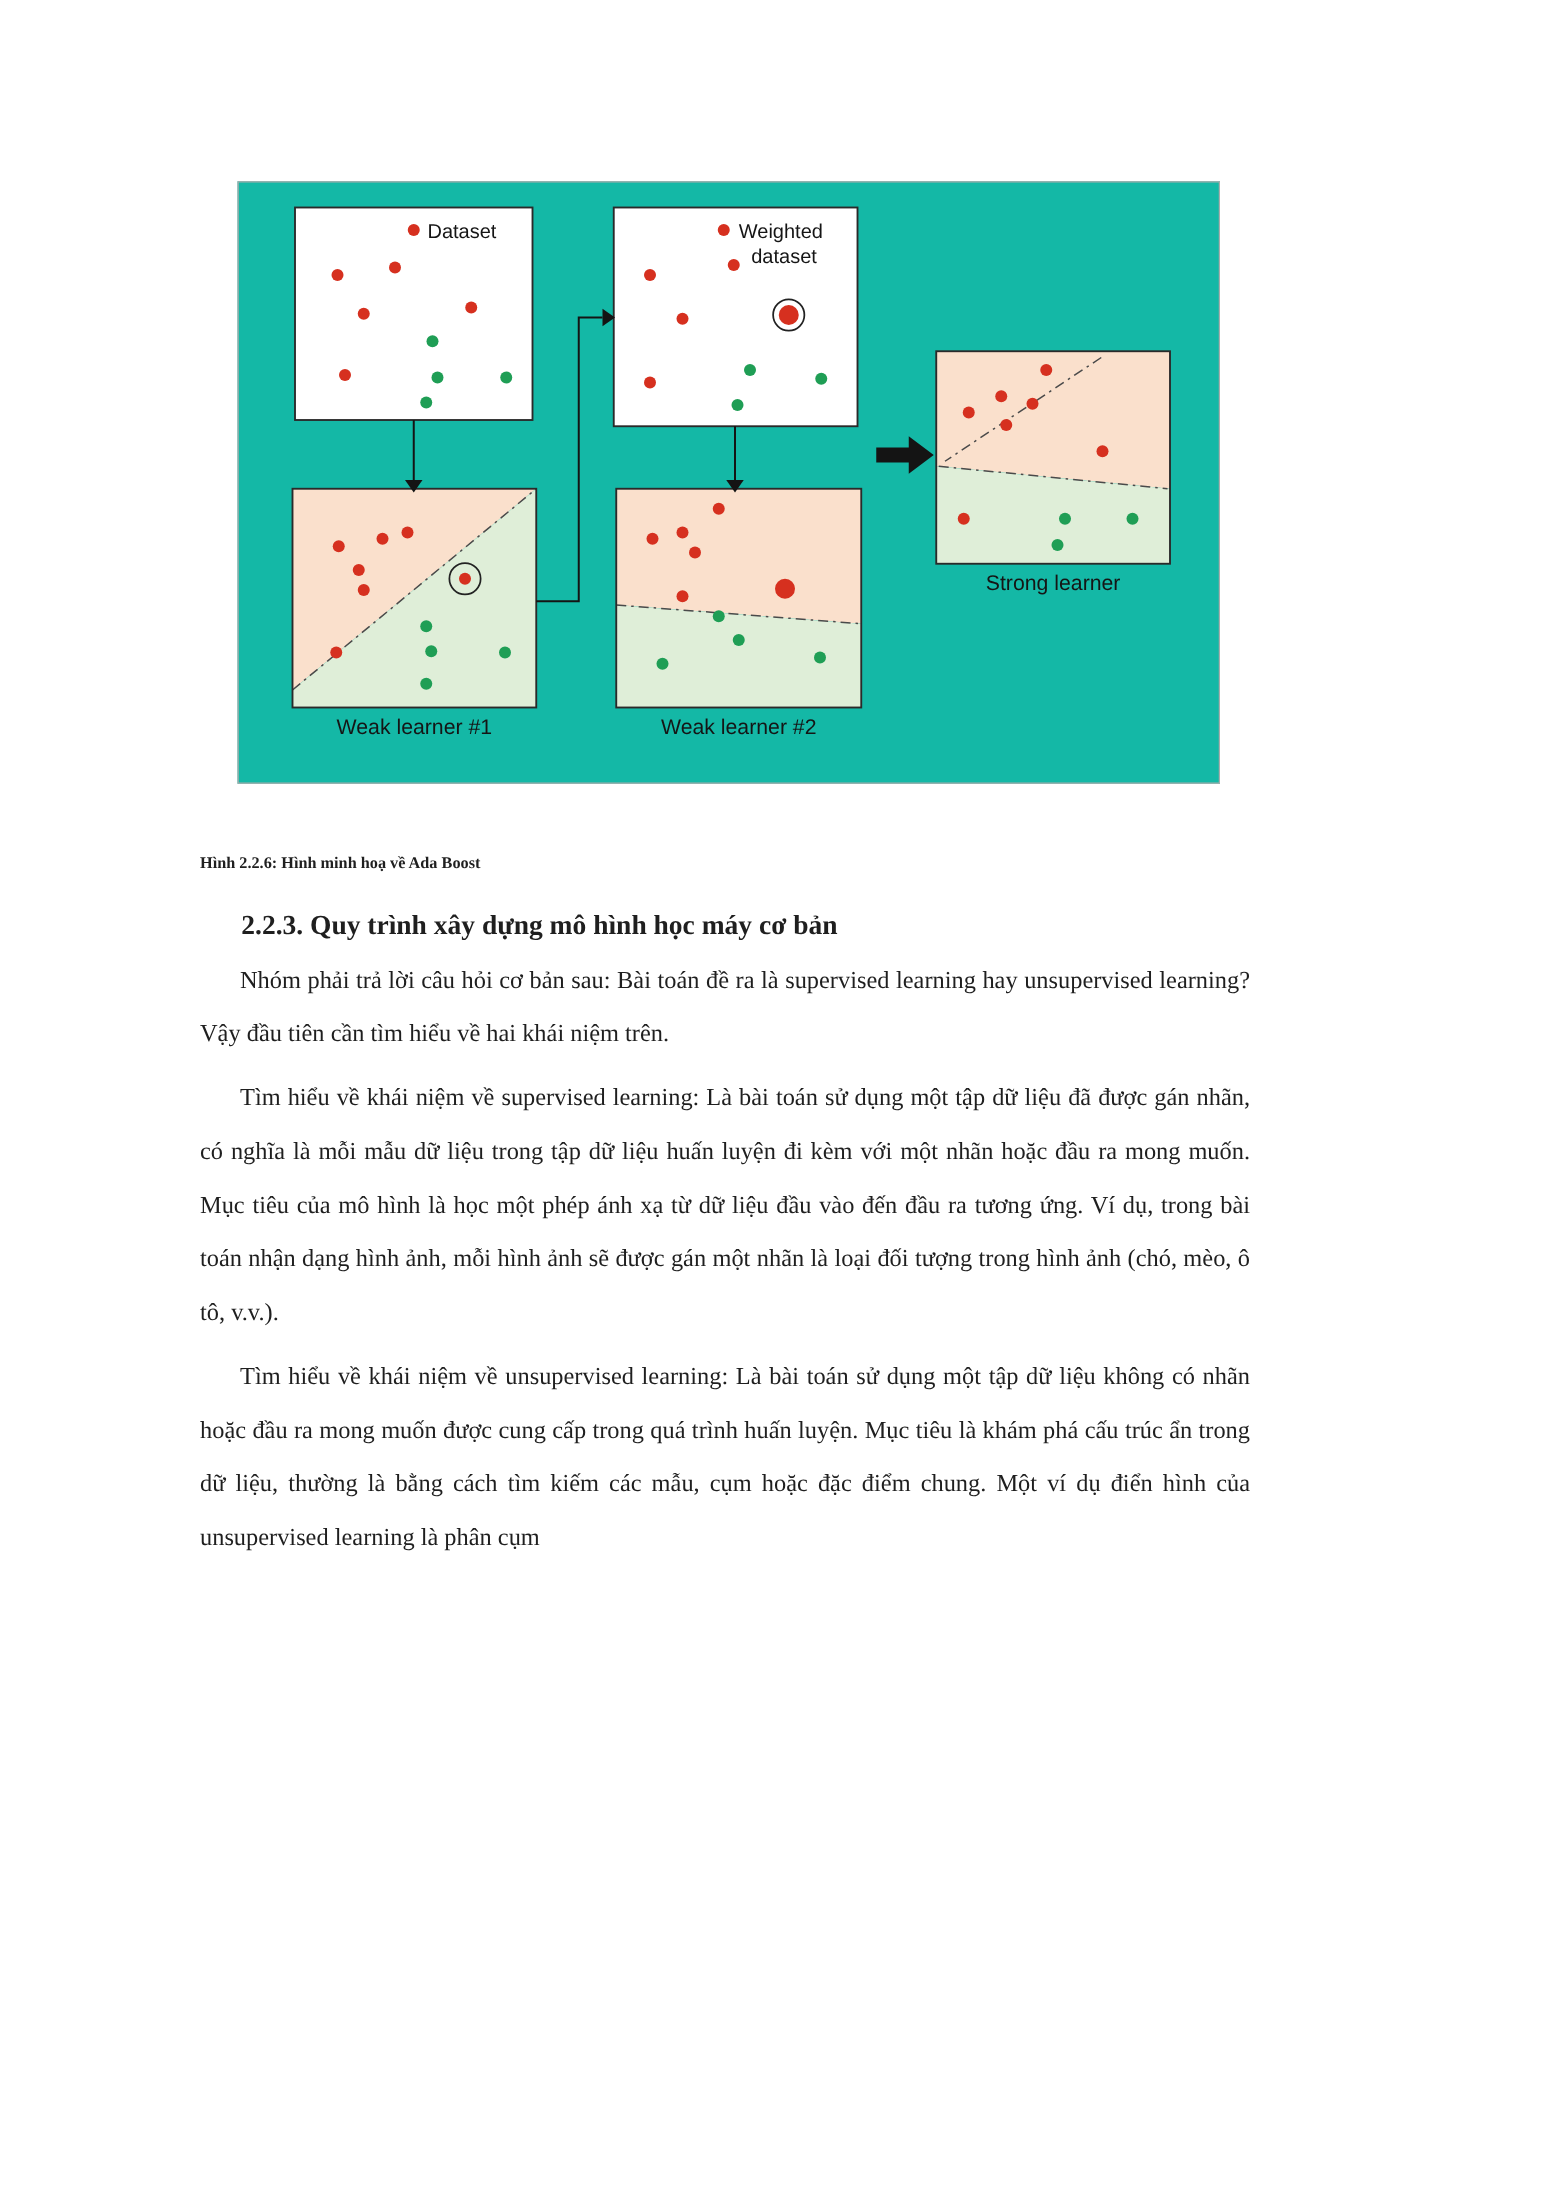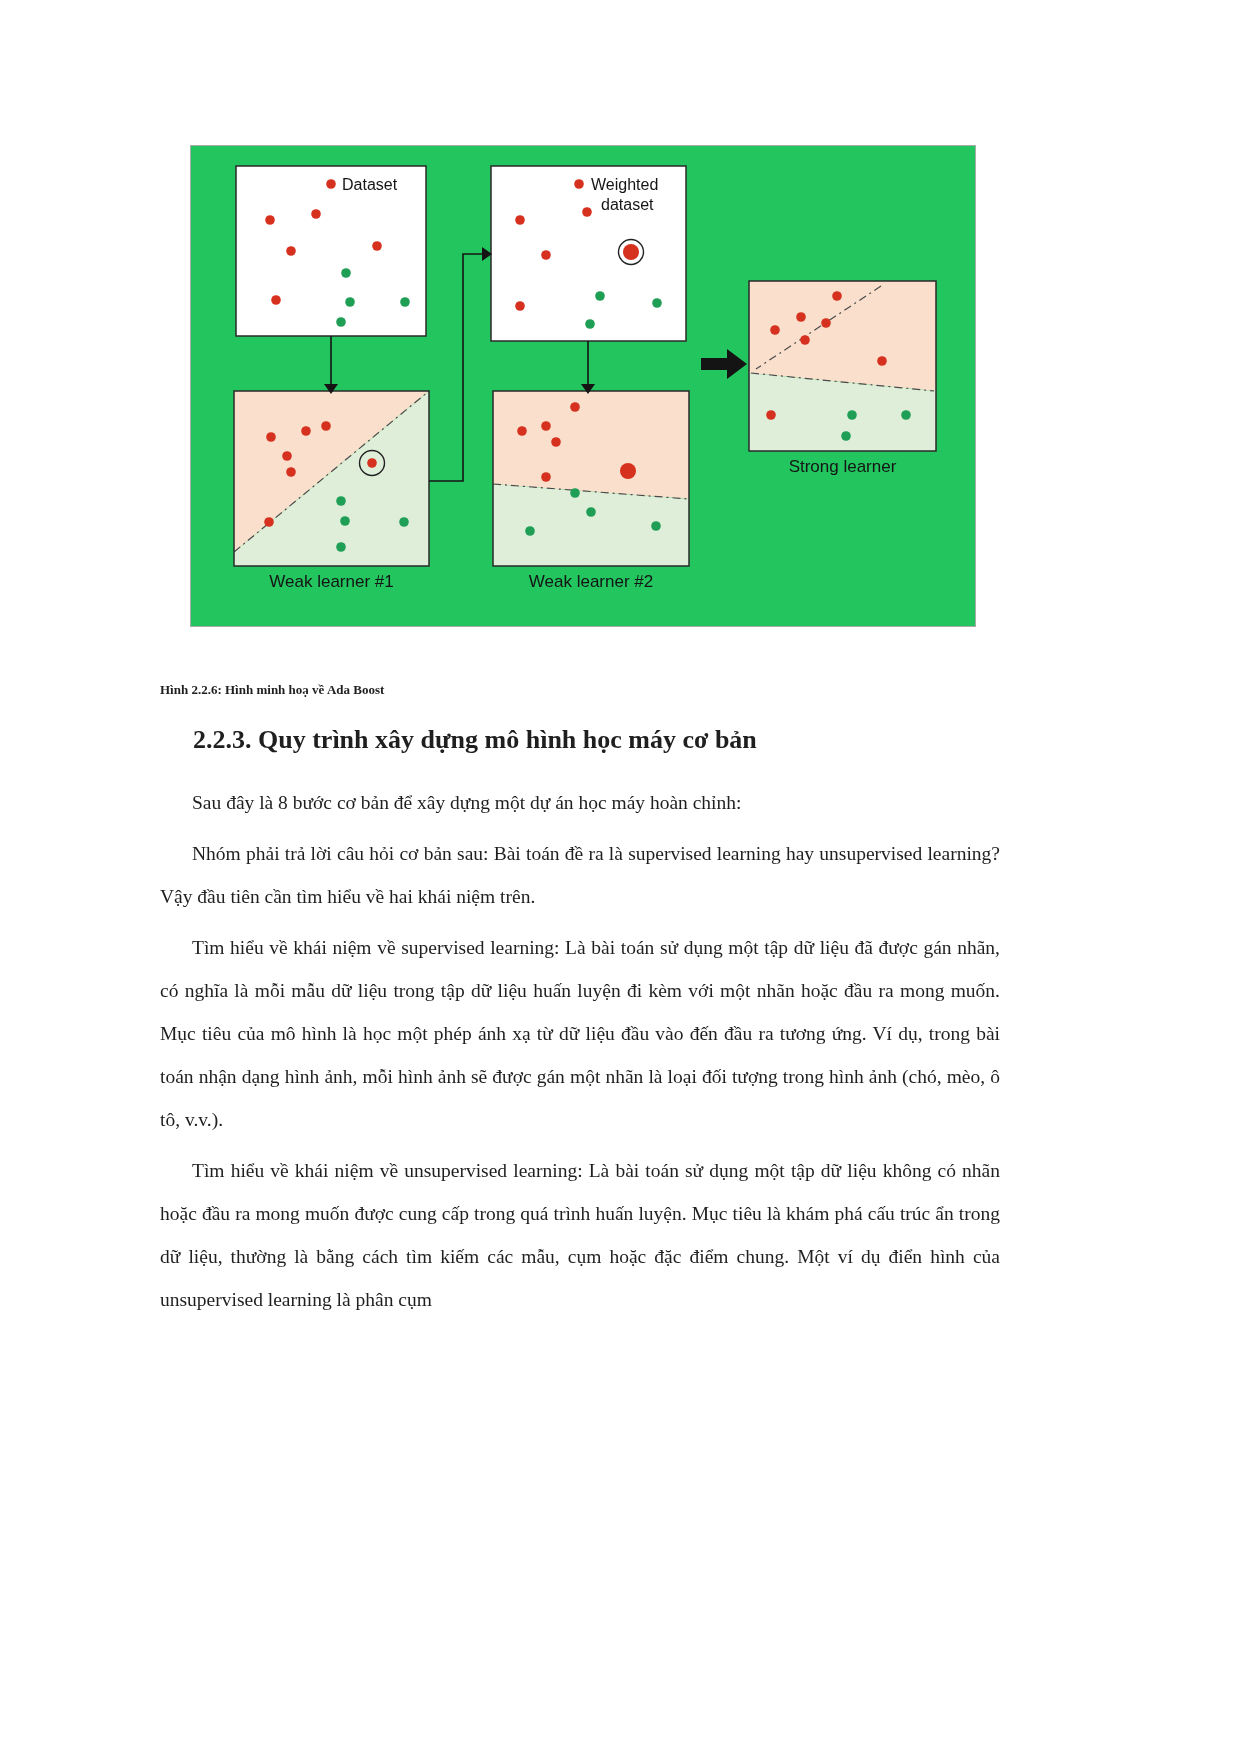--- a/index.html
+++ b/index.html
@@ -15,21 +15,21 @@
     overflow: hidden;
     font-family: "Liberation Serif", serif;
     color: #1f1f1f;
   }
   .figure-wrap {
     box-sizing: border-box;
     margin: 145px 0 0 190px;
     width: 786px;
     height: 482px;
     border: 1px solid #ababab;
-    background: #22c55e;
+    background: #14b8a6;
   }
   .figure-wrap svg {
     display: block;
   }
   svg text {
     font-family: "Liberation Sans", sans-serif;
   }
   .content {
     margin-left: 160px;
     width: 840px;
@@ -37,21 +37,21 @@
   .caption {
     margin: 50px 0 0 0;
     text-align: left;
     font-weight: bold;
     font-size: 13px;
     line-height: 26px;
   }
   .heading {
     margin: 22px 0 0 0;
     padding-left: 33px;
-    font-size: 26px;
+    font-size: 22px;
     line-height: 30px;
     font-weight: bold;
   }
   p.body {
     margin: 0;
     font-size: 19.5px;
     line-height: 43px;
     text-align: justify;
     text-indent: 32px;
   }
@@ -166,19 +166,18 @@
         <polygon points="133,238 147,238 140,248" fill="#141414"></polygon>
         <polygon points="390,238 404,238 397,248" fill="#141414"></polygon>
         <polygon points="291,101 291,115 301,108" fill="#141414"></polygon>
         <polygon points="510,212 536,212 536,203 556,218 536,233 536,224 510,224" fill="#141414"></polygon>
       </svg>
   </div>
 
   <div class="content">
     <p class="caption">Hình 2.2.6: Hình minh hoạ về Ada Boost</p>
     <h2 class="heading">2.2.3. Quy trình xây dựng mô hình học máy cơ bản</h2>
-    <p class="body first">Sau đây là 8 bước cơ bản để xây dựng một dự án học máy hoàn chỉnh:</p>
     <p class="body spaced">Nhóm phải trả lời câu hỏi cơ bản sau: Bài toán đề ra là supervised learning hay unsupervised learning? Vậy đầu tiên cần tìm hiểu về hai khái niệm trên.</p>
     <p class="body spaced">Tìm hiểu về khái niệm về supervised learning: Là bài toán sử dụng một tập dữ liệu đã được gán nhãn, có nghĩa là mỗi mẫu dữ liệu trong tập dữ liệu huấn luyện đi kèm với một nhãn hoặc đầu ra mong muốn. Mục tiêu của mô hình là học một phép ánh xạ từ dữ liệu đầu vào đến đầu ra tương ứng. Ví dụ, trong bài toán nhận dạng hình ảnh, mỗi hình ảnh sẽ được gán một nhãn là loại đối tượng trong hình ảnh (chó, mèo, ô tô, v.v.).</p>
     <p class="body spaced">Tìm hiểu về khái niệm về unsupervised learning: Là bài toán sử dụng một tập dữ liệu không có nhãn hoặc đầu ra mong muốn được cung cấp trong quá trình huấn luyện. Mục tiêu là khám phá cấu trúc ẩn trong dữ liệu, thường là bằng cách tìm kiếm các mẫu, cụm hoặc đặc điểm chung. Một ví dụ điển hình của unsupervised learning là phân cụm</p>
   </div>
 
 </div>
 
 </body></html>

